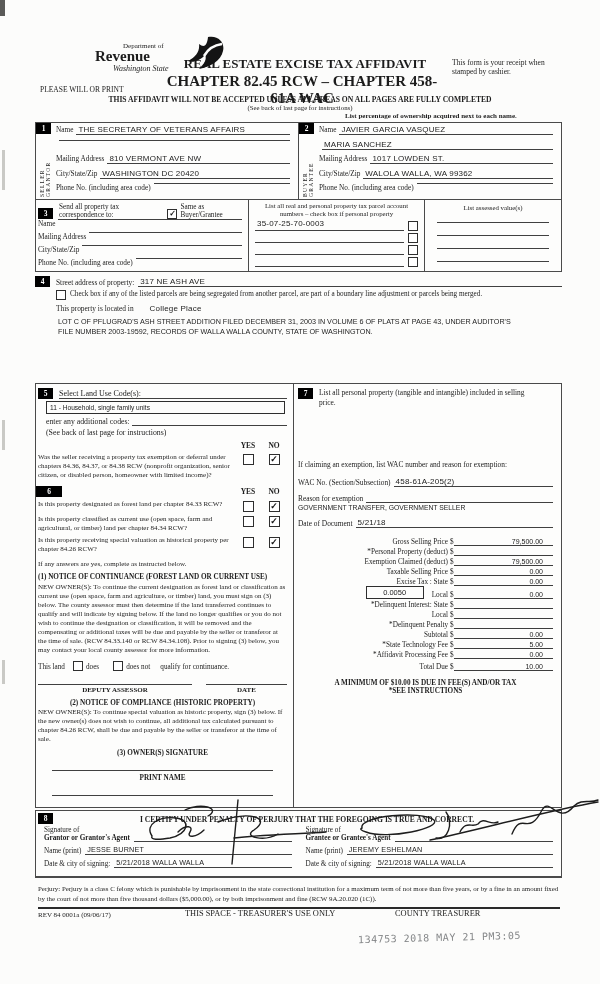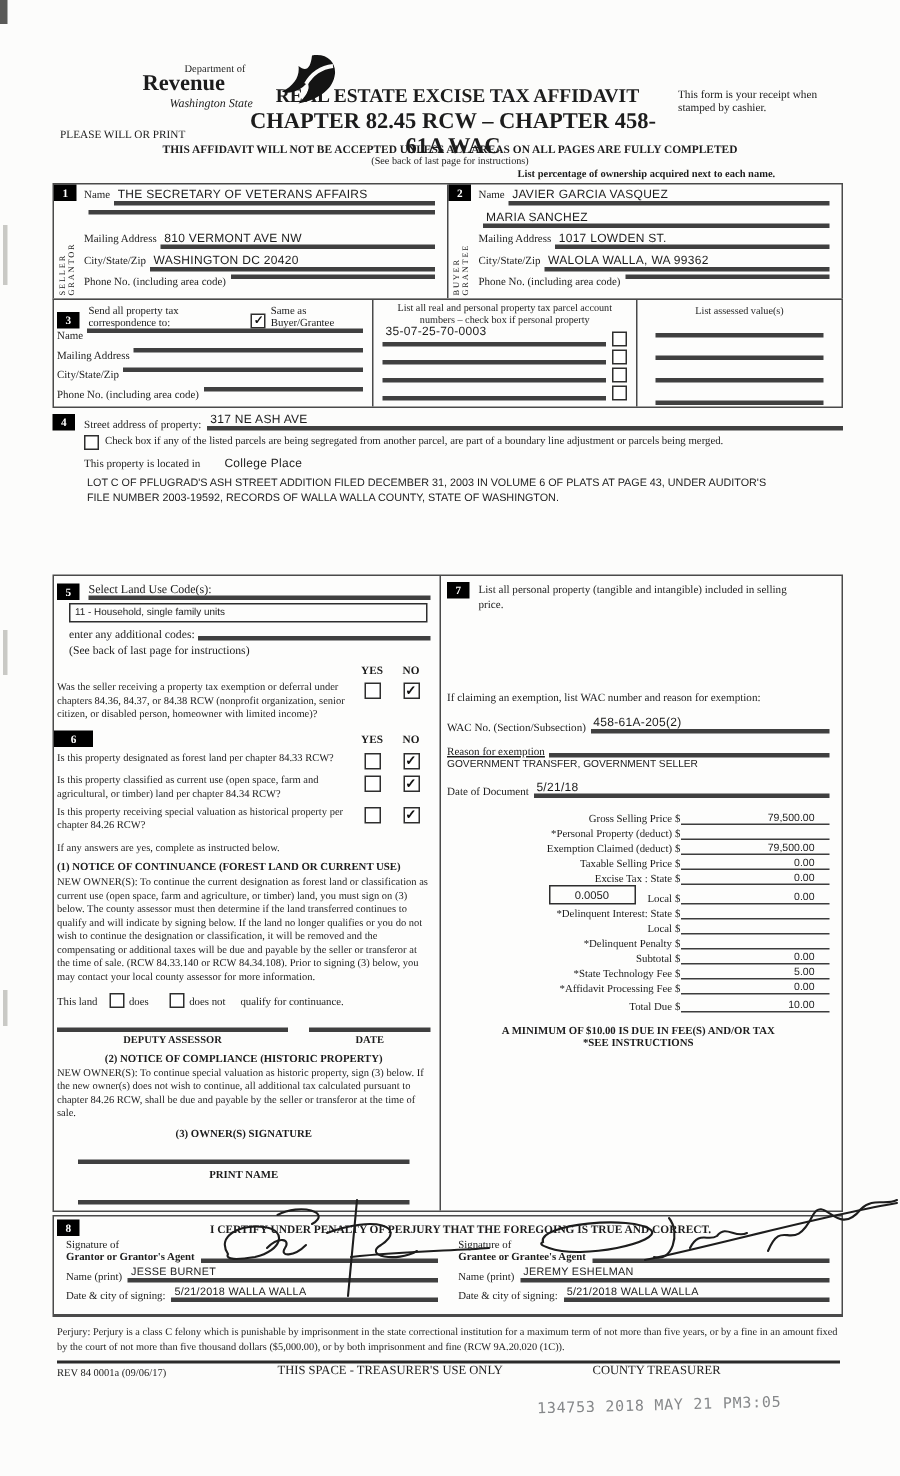--- a/index.html
+++ b/index.html
@@ -2,21 +2,21 @@
 <html><head>
 <meta charset="utf-8">
 <style>
   html,body{margin:0;padding:0;background:#e8e8e6;}
   .page{position:relative;width:600px;height:984px;background:#fcfcfb;overflow:hidden;
         font-family:"Liberation Serif",serif;color:#1c1c1c;}
   .abs{position:absolute;}
   .lbl{font-family:"Liberation Serif",serif;}
   .b{font-weight:bold;}
   .val{font-family:"Liberation Sans",sans-serif;}
-  .u{border-bottom:3px solid #404040;}
+  .u{border-bottom:1px solid #404040;}
   .row{display:flex;align-items:flex-end;}
   .numbox{display:inline-block;background:#000;color:#fff;width:15px;height:11px;
           font:bold 7.5px/11px "Liberation Serif",serif;text-align:center;flex:none;}
   .cb{display:inline-block;width:8px;height:8px;border:1px solid #2e2e2e;flex:none;
       font:bold 8px/8px "Liberation Sans",sans-serif;text-align:center;color:#111;background:#fff;}
   .cb.big{width:9px;height:9px;font-size:9px;line-height:9px;}
   .sec{position:absolute;border:1px solid #4a4a4a;box-sizing:border-box;background:#fdfdfc;}
   .half{position:relative;flex:1;box-sizing:border-box;}
   .vside{position:absolute;left:1px;top:13px;bottom:2px;width:15px;display:flex;justify-content:center;}
   .vtxt{writing-mode:vertical-rl;transform:rotate(180deg);font:5.6px "Liberation Serif",serif;
@@ -294,21 +294,21 @@
       <div class="row" style="align-items:flex-start;">
         <span class="numbox">7</span>
         <span style="margin-left:6px;font-size:7.4px;line-height:10px;width:210px;">List all personal property (tangible and intangible) included in selling price.</span>
       </div>
       <div style="height:52px;"></div>
       <div style="font-size:7.4px;">If claiming an exemption, list WAC number and reason for exemption:</div>
       <div class="row" style="font-size:7.4px;margin-top:8px;">
         <span>WAC No. (Section/Subsection)</span>
         <span class="u" style="flex:1;margin-left:3px;"><span class="fill">458-61A-205(2)</span></span>
       </div>
-      <div class="row" style="font-size:7.4px;margin-top:7px;text-decoration:underline;">
+      <div class="row" style="font-size:7.4px;margin-top:7px;">
         <span>Reason for exemption</span>
         <span class="u" style="flex:1;margin-left:3px;"></span>
       </div>
       <div class="val" style="font-size:6.8px;margin-top:1px;">GOVERNMENT TRANSFER, GOVERNMENT SELLER</div>
       <div class="row" style="font-size:7.4px;margin-top:7px;">
         <span>Date of Document</span>
         <span class="u" style="flex:1;margin-left:3px;"><span class="fill">5/21/18</span></span>
       </div>
 
       <div style="margin-top:8px;">

